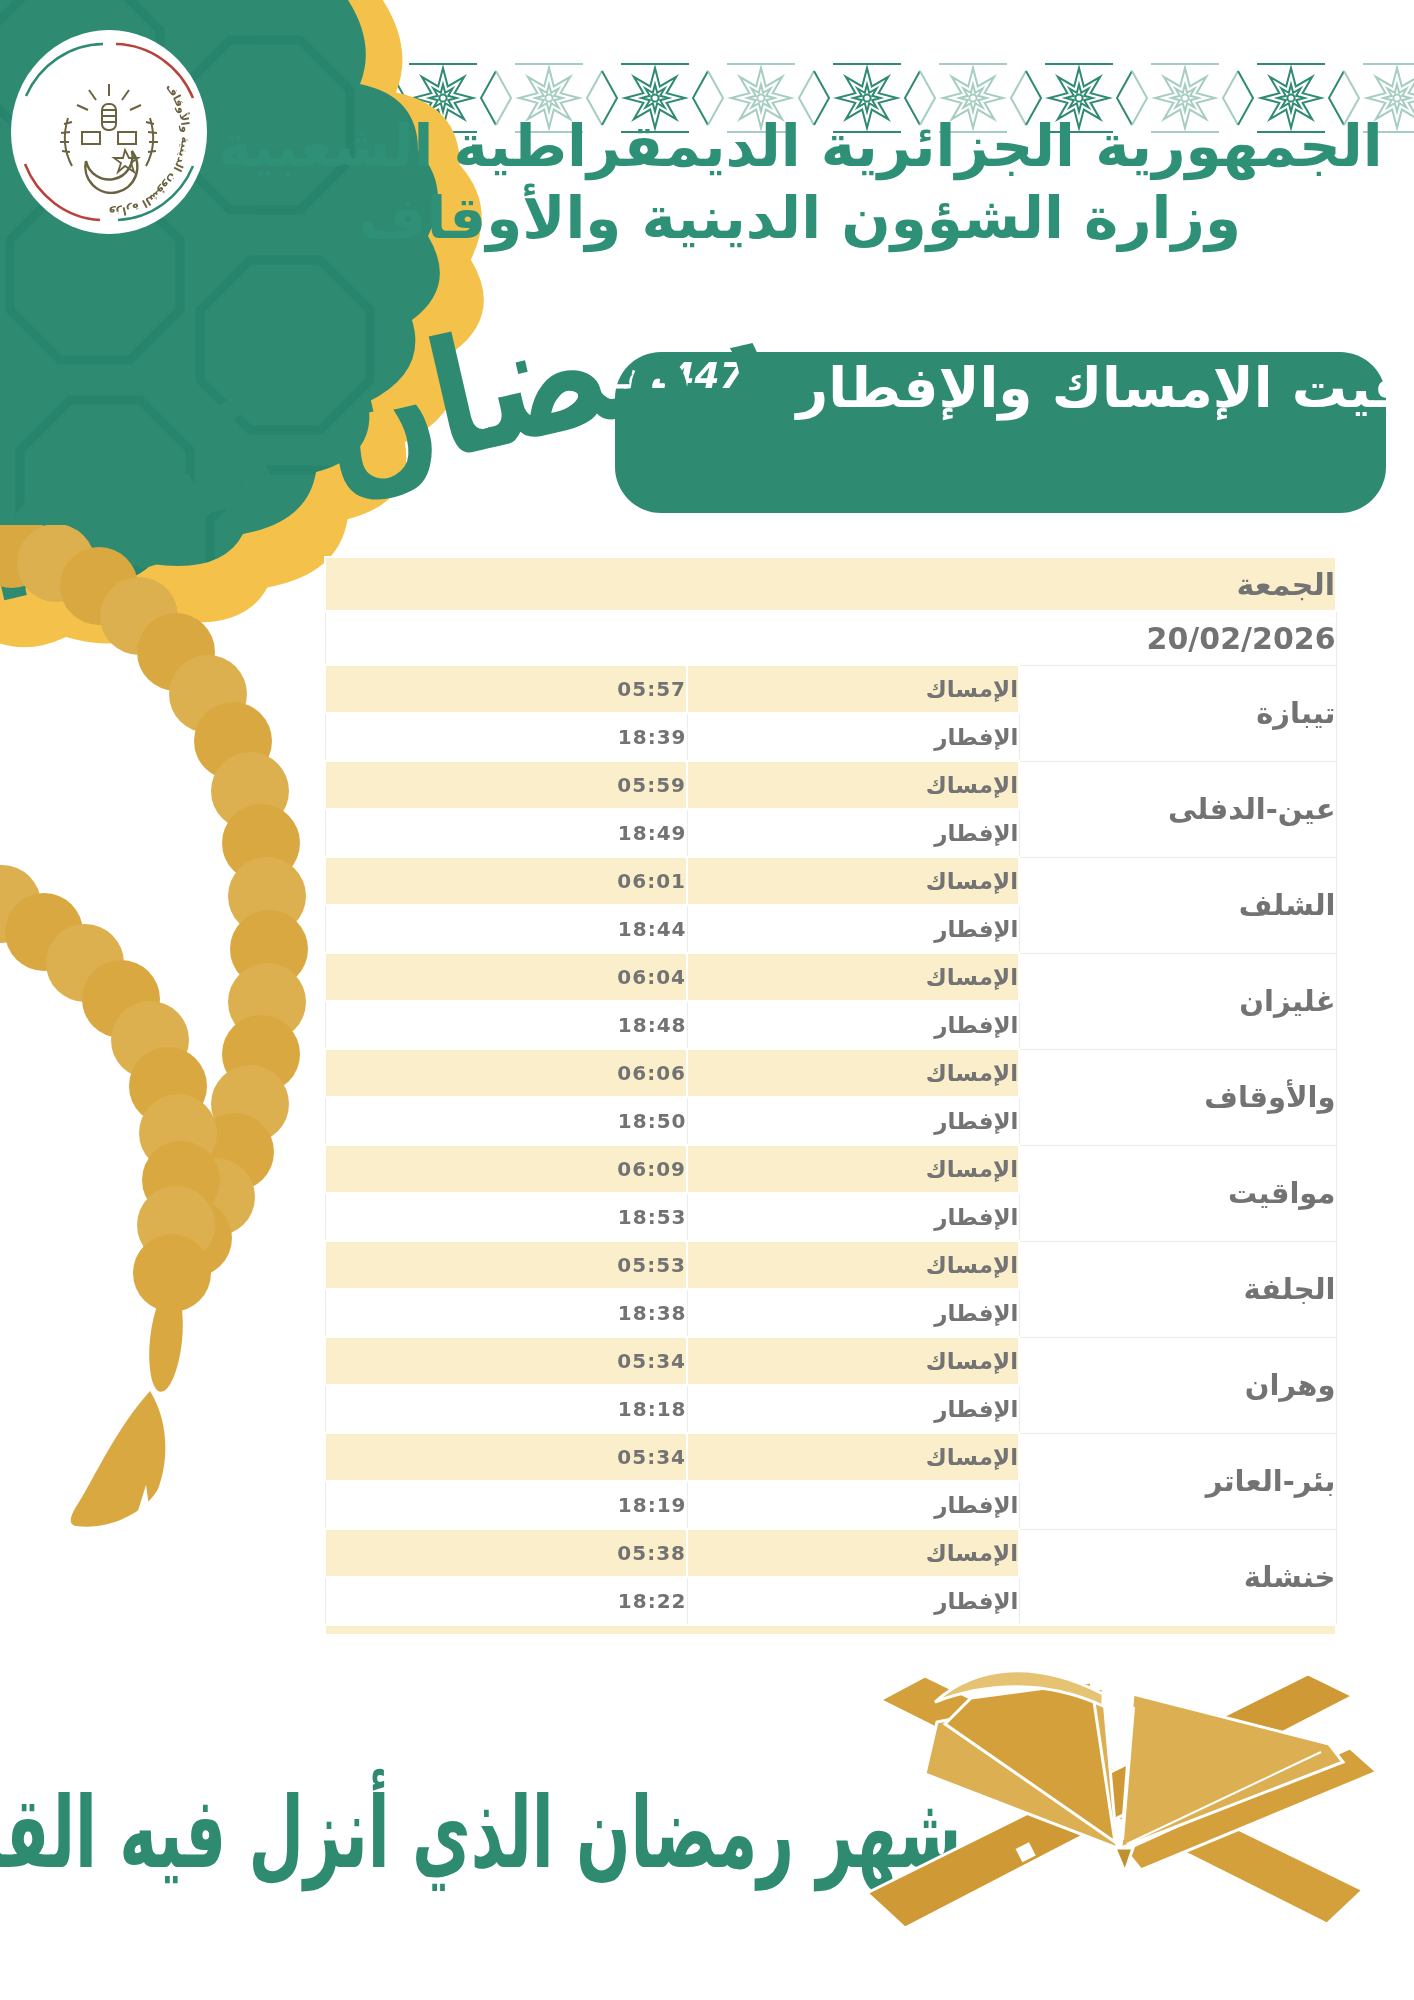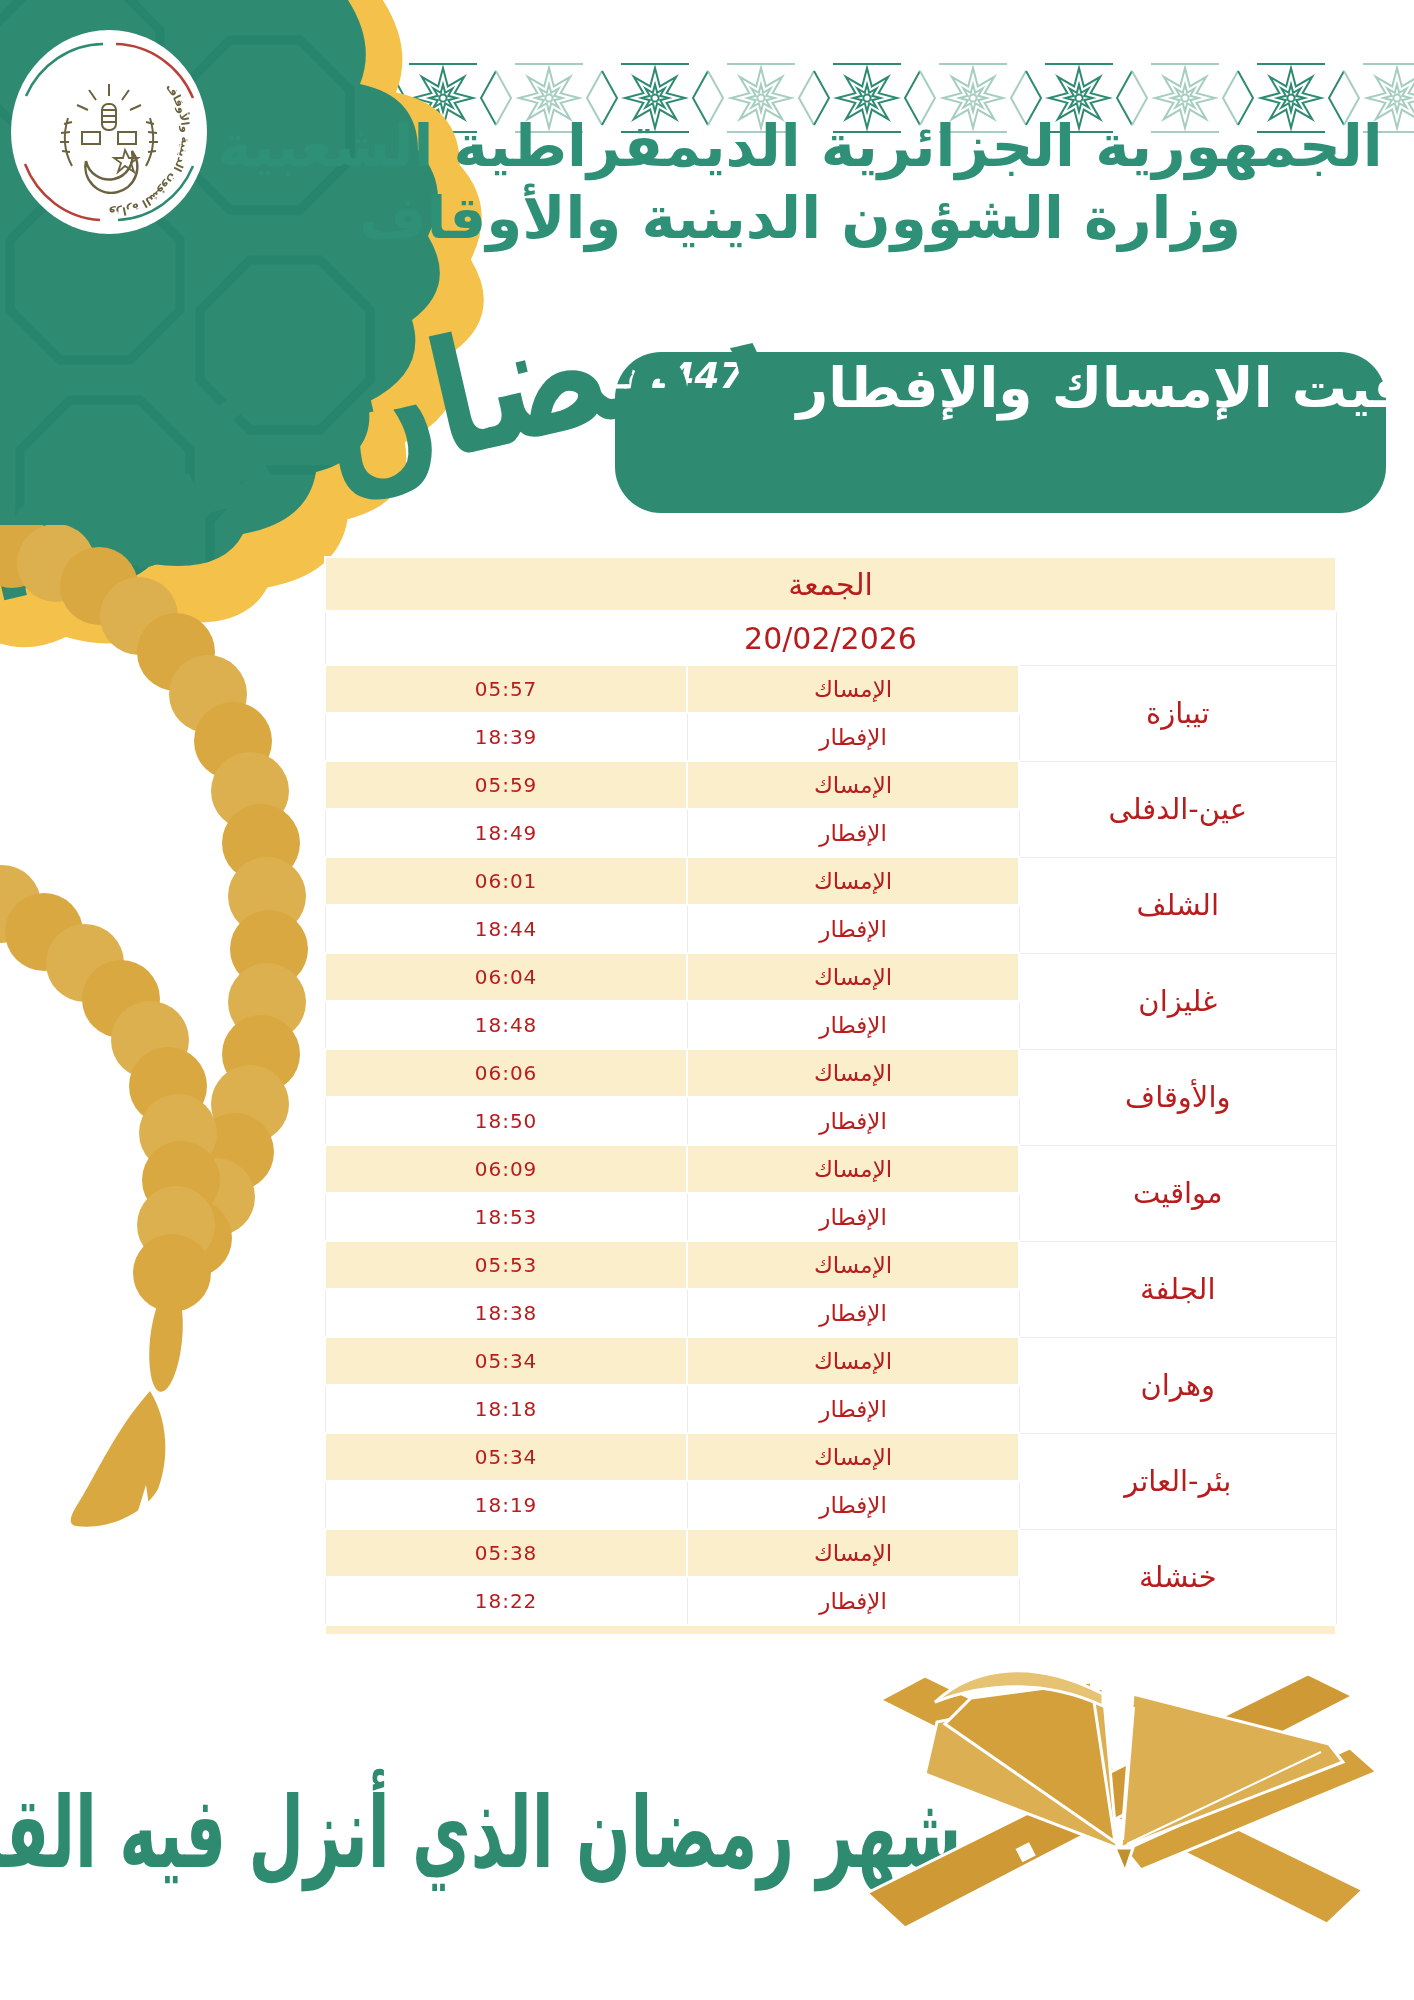--- a/index.html
+++ b/index.html
@@ -44,22 +44,22 @@
     color:#ffffff;font-weight:bold;font-size:36px;line-height:44px;
     text-align:right;padding:2px 34px 0 0;font-style:italic;
   }
   
   #tbl{
     position:absolute;left:324px;top:556px;width:1011px;
     border-collapse:collapse;direction:rtl;table-layout:fixed;
   }
   #tbl td{
     background:#ffffff;border:1px solid #ececea;
-    text-align:center;vertical-align:middle;padding:0;
-    font-weight:normal;color:#b91c1c;
+    vertical-align:middle;padding:0;
+    font-weight:bold;color:#737373;
   }
   #tbl td.cream{background:#fbefcb;border:2px solid #ffffff;}
   #tbl tr.hdr td{height:52px;font-size:30px;}
   #tbl td.city{font-size:29px;}
   #tbl td.lbl{font-size:23px;height:46px;}
   #tbl td.tm{font-size:20px;letter-spacing:1px;}
   #tbl tr.strip td{height:8px;}
   
   #beads{position:absolute;left:0;top:525px;width:330px;height:1030px;}
   

